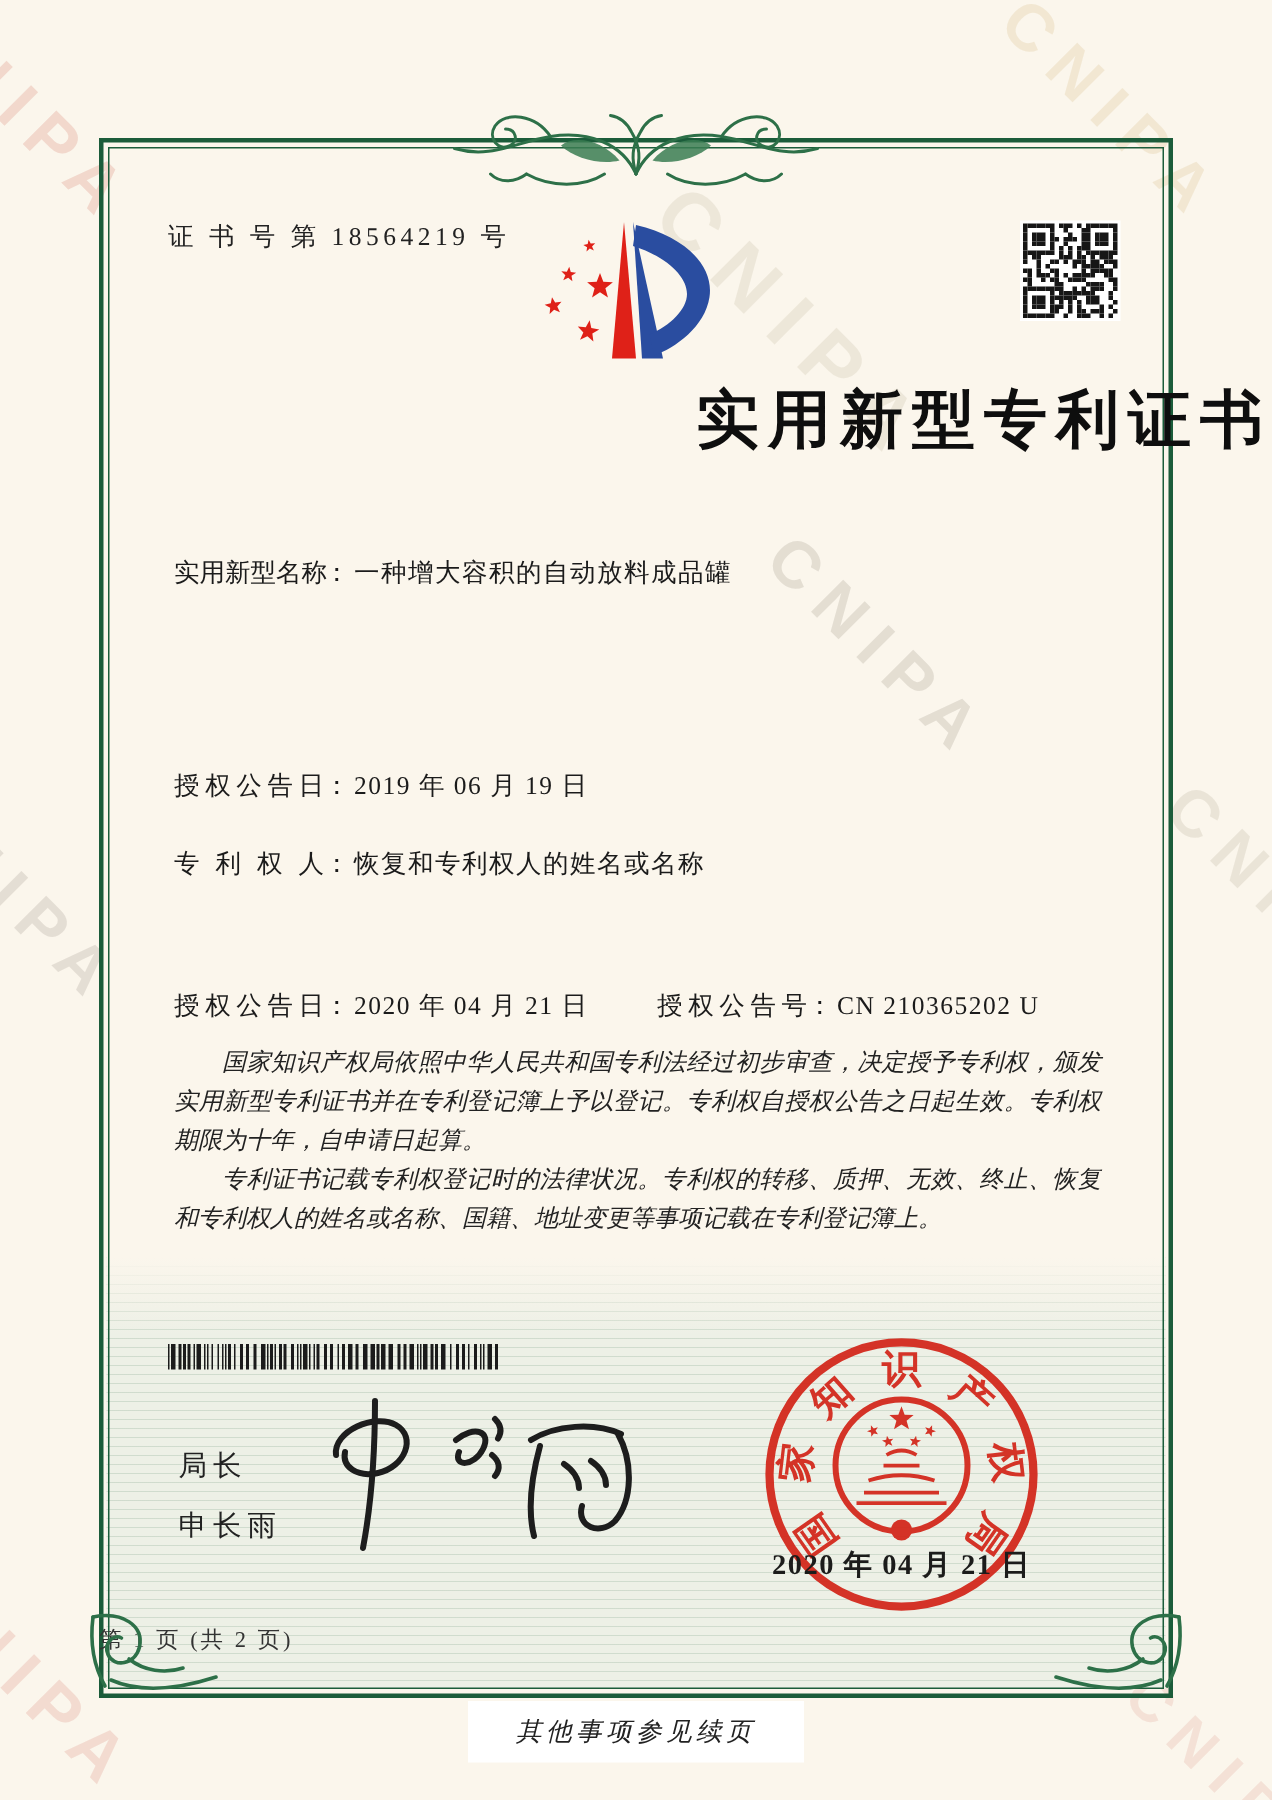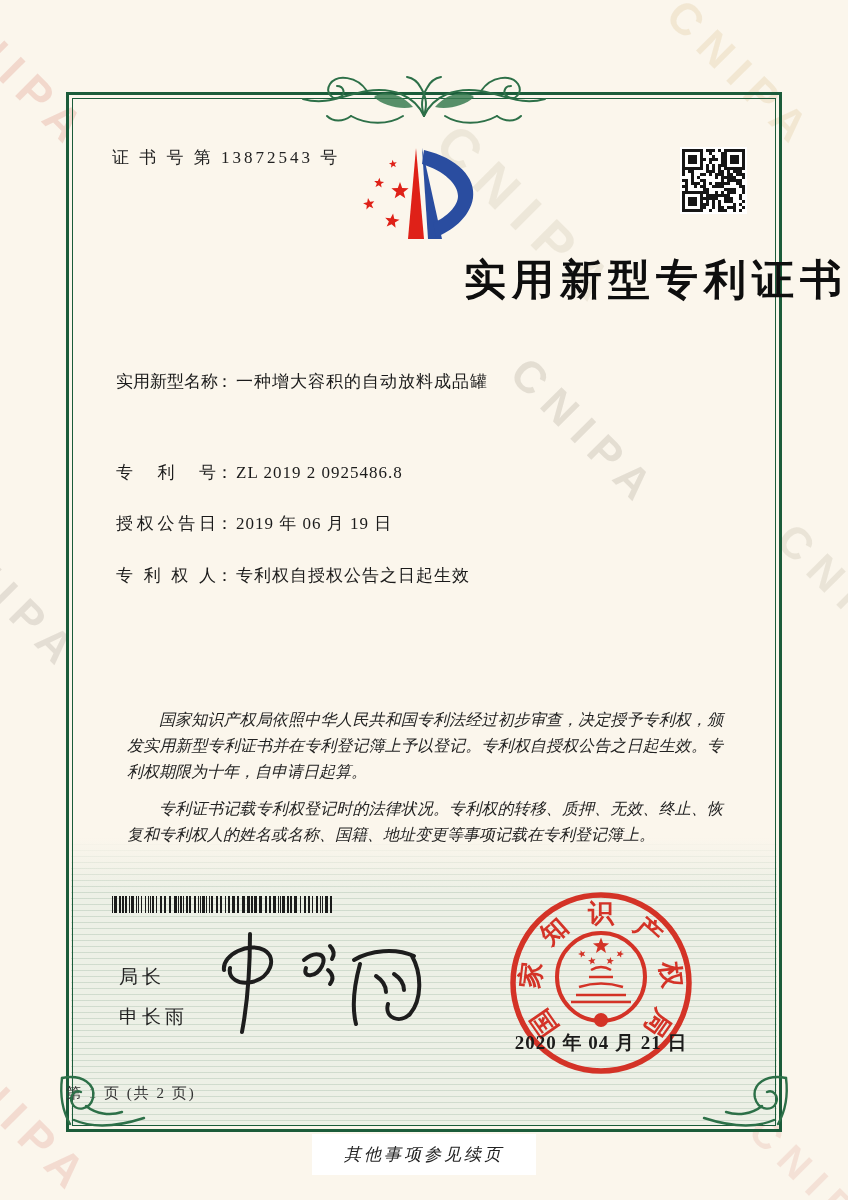--- a/index.html
+++ b/index.html
@@ -37,21 +37,21 @@
   .title{position:absolute;left:0;top:252px;width:100%;text-align:right;
     font-size:42px;font-weight:600;letter-spacing:6px;color:#0e0e0e}
   
   .row{position:absolute;left:116px;font-size:17px;white-space:nowrap;color:#1b1b1b}
   .row .lbl{display:inline-block;width:100px;text-align:justify;text-align-last:justify;vertical-align:bottom}
   .row .colon{display:inline-block;width:14px}
   .row .val{margin-left:6px;letter-spacing:1px}
   .pair2{position:absolute;left:322px;top:0;white-space:nowrap}
   
   .body-text{position:absolute;left:116px;top:696px;width:618px;font-size:16px;line-height:26px;text-align:justify;color:#222}
-  .body-text p{margin:11px;text-indent:2em;font-style:italic}
+  .body-text p{margin:0;text-indent:2em;font-style:italic}
   
   .barcode{position:absolute;left:112px;top:896px;width:226px;height:17px;white-space:nowrap;font-size:0}
   .barcode i{display:inline-block;height:100%;background:#1b1b1b}
   
   .sig-role,.sig-name{position:absolute;left:119px;font-family:"Liberation Sans","DejaVu Sans",sans-serif;
     font-size:19px;letter-spacing:4px;color:#222}
   .sig-role{top:964px}.sig-name{top:1004px}
   
   .seal{position:absolute;left:506px;top:888px;width:190px;height:190px;z-index:5;opacity:.95}
   .seal-ring-chars{position:absolute;inset:0;color:#d3291d;font-weight:700;font-size:26px}
@@ -103,21 +103,21 @@
   <g fill="none" stroke="#2d7048" stroke-width="2.4" stroke-linecap="round">
     <path d="M10,6 C30,2 44,12 41,26 C38,38 24,40 20,31 C17,24 23,17 29,20"></path>
     <path d="M10,6 C8,22 10,38 18,52"></path>
     <path d="M22,48 C40,56 64,55 92,46"></path>
     <path d="M34,34 C44,42 58,44 70,40"></path>
   </g>
 </svg>
 
 <div class="content">
 
-  <div class="cert-no">证 书 号 第 13872543 号</div>
+  <div class="cert-no">证 书 号 第 18564219 号</div>
 
   <svg class="abs" style="left:354px;top:142px" width="128" height="106" viewBox="0 0 128 106">
     <path d="M62,6 L54,97 L70,97 Z" fill="#df2118"></path>
     <path d="M68,6 L74,97 L88,97 Z" fill="#2a4da0"></path>
     <path d="M70,8 C104,16 122,36 119,56 C116,76 96,90 82,95 L79,81 C93,75 104,64 104,54 C104,42 90,29 68,22 Z" fill="#2a4da0"></path>
     <g id="logo-stars">
         <path d="M38.4,17.8L39.8,20.4L42.8,20.2L40.7,22.3L41.9,25.0L39.2,23.7L37.0,25.7L37.4,22.8L34.9,21.3L37.8,20.7Z" fill="#df2118"></path>
         <path d="M25.5,35.8L26.5,39.4L30.1,39.9L27.0,41.9L27.6,45.5L24.8,43.2L21.5,44.9L22.9,41.5L20.2,38.9L23.9,39.1Z" fill="#df2118"></path>
         <path d="M46.0,40.0L48.2,45.9L54.6,46.2L49.6,50.2L51.3,56.3L46.0,52.8L40.7,56.3L42.4,50.2L37.4,46.2L43.8,45.9Z" fill="#df2118"></path>
         <path d="M14.0,56.1L16.1,59.7L20.3,59.2L17.5,62.4L19.3,66.2L15.4,64.5L12.4,67.4L12.8,63.2L9.1,61.2L13.2,60.2Z" fill="#df2118"></path>
@@ -567,28 +567,31 @@
       <b></b>
       <b class="on"></b>
       <b></b>
     </div>
 
   <div class="title">实用新型专利证书</div>
 
   <div class="row" style="top:370px">
     <span class="lbl">实用新型名称</span><span class="colon">：</span><span class="val">一种增大容积的自动放料成品罐</span>
   </div>
-  <div class="row" style="top:461px">
-    <span class="lbl">专利号</span><span class="colon">：</span><span class="val">ZL 2019 2 0925486.8</span>
-  </div>
   <div class="row" style="top:512px">
     <span class="lbl">授权公告日</span><span class="colon">：</span><span class="val">2019 年 06 月 19 日</span>
   </div>
   <div class="row" style="top:564px">
-    <span class="lbl">专利权人</span><span class="colon">：</span><span class="val">专利权自授权公告之日起生效</span>
+    <span class="lbl">专利权人</span><span class="colon">：</span><span class="val">恢复和专利权人的姓名或名称</span>
+  </div>
+  <div class="row" style="top:659px">
+    <span class="lbl">授权公告日</span><span class="colon">：</span><span class="val">2020 年 04 月 21 日</span>
+    <span class="pair2">
+      <span class="lbl">授权公告号</span><span class="colon">：</span><span class="val">CN 210365202 U</span>
+    </span>
   </div>
 
   <div class="body-text">
     <p>国家知识产权局依照中华人民共和国专利法经过初步审查，决定授予专利权，颁发实用新型专利证书并在专利登记簿上予以登记。专利权自授权公告之日起生效。专利权期限为十年，自申请日起算。</p>
     <p>专利证书记载专利权登记时的法律状况。专利权的转移、质押、无效、终止、恢复和专利权人的姓名或名称、国籍、地址变更等事项记载在专利登记簿上。</p>
   </div>
 
   <div class="barcode"><i style="width:1px;margin-right:1px"></i><i style="width:3px;margin-right:2px"></i><i style="width:2px;margin-right:1px"></i><i style="width:2px;margin-right:1px"></i><i style="width:2px;margin-right:2px"></i><i style="width:1px;margin-right:1px"></i><i style="width:3px;margin-right:2px"></i><i style="width:1px;margin-right:1px"></i><i style="width:1px;margin-right:2px"></i><i style="width:1px;margin-right:3px"></i><i style="width:1px;margin-right:2px"></i><i style="width:1px;margin-right:1px"></i><i style="width:1px;margin-right:1px"></i><i style="width:2px;margin-right:2px"></i><i style="width:1px;margin-right:3px"></i><i style="width:2px;margin-right:2px"></i><i style="width:2px;margin-right:3px"></i><i style="width:2px;margin-right:3px"></i><i style="width:3px;margin-right:1px"></i><i style="width:1px;margin-right:1px"></i><i style="width:2px;margin-right:1px"></i><i style="width:1px;margin-right:2px"></i><i style="width:2px;margin-right:1px"></i><i style="width:2px;margin-right:3px"></i><i style="width:2px;margin-right:2px"></i><i style="width:1px;margin-right:1px"></i><i style="width:1px;margin-right:1px"></i><i style="width:3px;margin-right:1px"></i><i style="width:1px;margin-right:2px"></i><i style="width:1px;margin-right:1px"></i><i style="width:2px;margin-right:3px"></i><i style="width:2px;margin-right:2px"></i><i style="width:2px;margin-right:3px"></i><i style="width:1px;margin-right:2px"></i><i style="width:2px;margin-right:2px"></i><i style="width:3px;margin-right:2px"></i><i style="width:2px;margin-right:3px"></i><i style="width:3px;margin-right:2px"></i><i style="width:3px;margin-right:1px"></i><i style="width:2px;margin-right:1px"></i><i style="width:3px;margin-right:2px"></i><i style="width:3px;margin-right:3px"></i><i style="width:2px;margin-right:2px"></i><i style="width:2px;margin-right:2px"></i><i style="width:3px;margin-right:2px"></i><i style="width:1px;margin-right:1px"></i><i style="width:1px;margin-right:1px"></i><i style="width:3px;margin-right:2px"></i><i style="width:2px;margin-right:1px"></i><i style="width:2px;margin-right:2px"></i><i style="width:3px;margin-right:3px"></i><i style="width:1px;margin-right:3px"></i><i style="width:2px;margin-right:2px"></i><i style="width:2px;margin-right:2px"></i><i style="width:1px;margin-right:3px"></i><i style="width:2px;margin-right:2px"></i><i style="width:1px;margin-right:1px"></i><i style="width:1px;margin-right:2px"></i><i style="width:3px;margin-right:2px"></i><i style="width:2px;margin-right:3px"></i></div>
 
   <div class="sig-role">局长</div>

